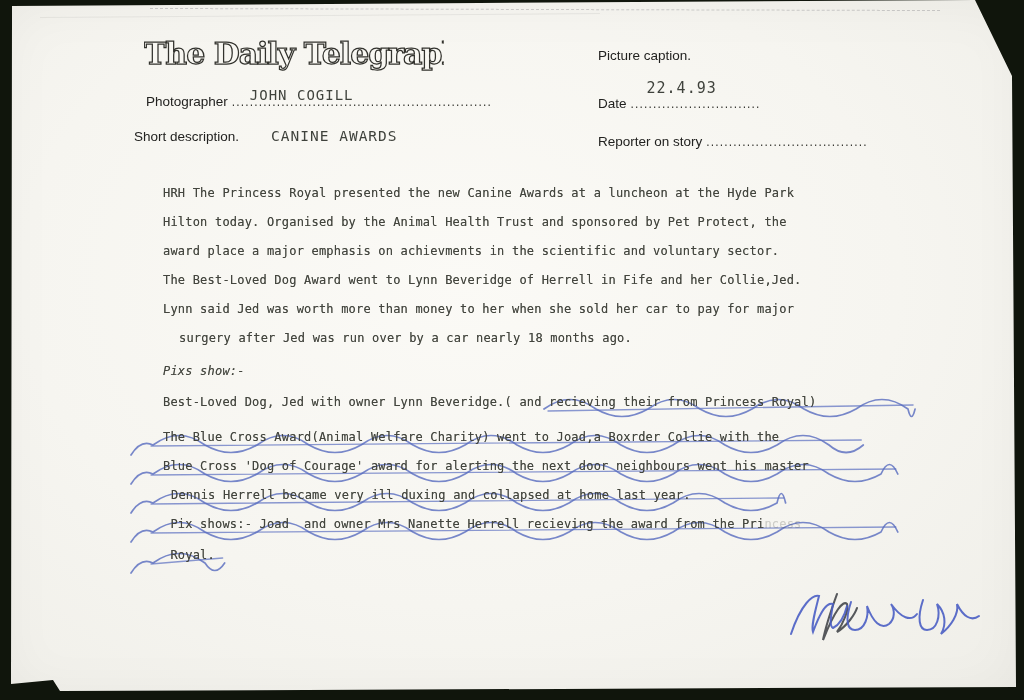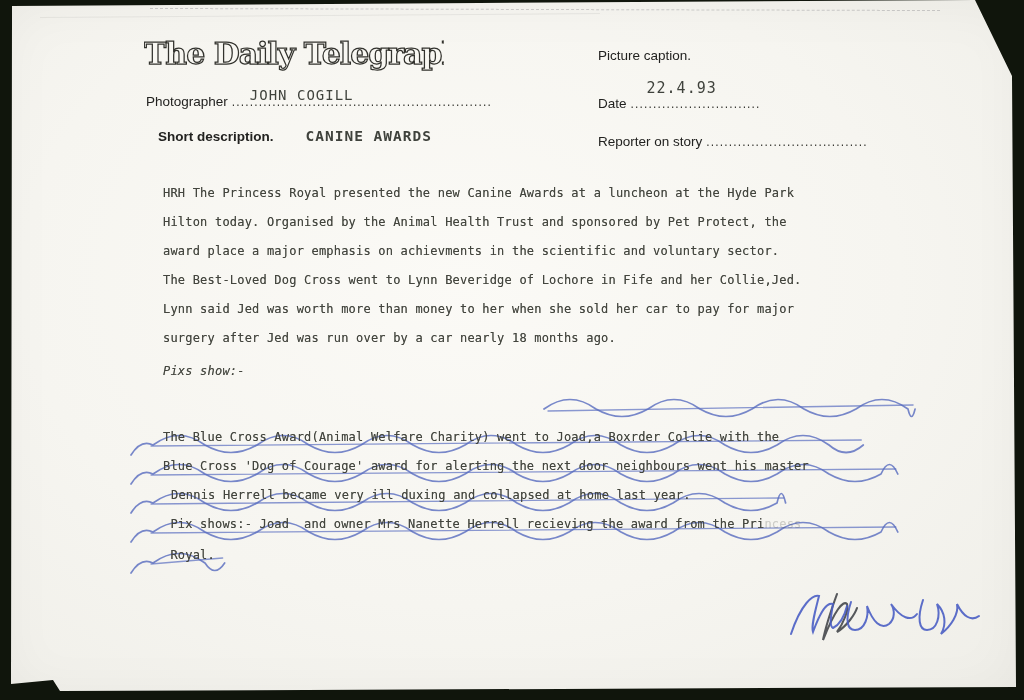--- a/index.html
+++ b/index.html
@@ -47,21 +47,21 @@
     </div>
 
     <div class="row" style="left:146px;top:92px;">
       <span class="label">Photographer</span>
       <span class="leader">
         <span class="dots">..........................................................</span>
         <span class="typed over-name">JOHN  COGILL</span>
       </span>
     </div>
 
-    <div class="row" style="left:158px;top:128px;font-weight:bold;">
+    <div class="row" style="left:134px;top:128px;">
       <span class="label">Short description.</span>
       <span class="inline-val">CANINE AWARDS</span>
     </div>
 
     <div class="row" style="left:598px;top:48px;">
       <span class="label">Picture caption.</span>
     </div>
 
     <div class="row" style="left:598px;top:94px;">
       <span class="label">Date</span>
@@ -87,24 +87,25 @@
           <path d="M -16 327 q 10 -16 22 -10 q 26.0 -19 52 0 q 26.0 15 52 0 q 26.0 -19 52 0 q 26.0 15 52 0 q 26.0 -19 52 0 q 26.0 15 52 0 q 26.0 -19 52 0 q 26.0 15 52 0 q 26.0 -19 52 0 q 26.0 15 52 0 q 26.0 -19 52 0 q 26.0 15 52 0 q 4.3 -19 8.620000000000005 0" fill="none" stroke="#5a6ec0" stroke-width="1.7" opacity="0.82" stroke-linecap="round"></path>
           <path d="M 4 318 L 636.62 312" fill="none" stroke="#5a6ec0" stroke-width="1.3" opacity="0.7" stroke-linecap="round"></path>
           <path d="M -16 356 q 10 -16 22 -10 q 26.0 -19 52 0 q 26.0 15 52 0 q 26.0 -19 52 0 q 26.0 15 52 0 q 26.0 -19 52 0 q 26.0 15 52 0 q 26.0 -19 52 0 q 26.0 15 52 0 q 26.0 -19 52 0 q 26.0 15 52 0 q 26.0 -19 52 0 q 26.0 15 52 0 q 26.0 -19 52 0 q 26.0 15 52 0 q 8.4 -19 16.81000000000006 0" fill="none" stroke="#5a6ec0" stroke-width="1.7" opacity="0.82" stroke-linecap="round"></path>
           <path d="M 4 347 L 748.8100000000001 341" fill="none" stroke="#5a6ec0" stroke-width="1.3" opacity="0.7" stroke-linecap="round"></path>
           <path d="M -16 387 q 10 -16 22 -10 q 26.0 -19 52 0 q 9.8 15 19.67 0" fill="none" stroke="#5a6ec0" stroke-width="1.7" opacity="0.82" stroke-linecap="round"></path>
           <path d="M 4 378 L 75.67 372" fill="none" stroke="#5a6ec0" stroke-width="1.3" opacity="0.7" stroke-linecap="round"></path>
         </svg>
     <div class="tline" style="top: 0px;"><span>HRH The Princess Royal presented the new Canine Awards at a luncheon at the Hyde Park</span></div>
         <div class="tline" style="top: 29px;"><span>Hilton today. Organised by the Animal Health Trust and sponsored by Pet Protect, the</span></div>
         <div class="tline" style="top: 58px;"><span>award place a major emphasis on achievments in the scientific and voluntary sector.</span></div>
-        <div class="tline" style="top: 87px;"><span>The Best-Loved Dog Cross went to Lynn Beveridge of Lochore in Fife and her Collie,Jed.</span></div>
+        <div class="tline" style="top: 87px;"><span>The Best-Loved Dog Award went to Lynn Beveridge of Herrell in Fife and her Collie,Jed.</span></div>
         <div class="tline" style="top: 116px;"><span>Lynn said Jed was worth more than money to her when she sold her car to pay for major</span></div>
-        <div class="tline" style="top: 145px;"><span>surgery after Jed was run over by a car nearly 18 months ago.</span></div>
+        <div class="tline" style="top: 145px; margin-left: 16px;"><span>surgery after Jed was run over by a car nearly 18 months ago.</span></div>
         <div class="tline" style="top: 178px; font-style: italic;"><span>Pixs show:-</span></div>
+        <div class="tline" style="top: 209px;"><span>Best-Loved Dog, Jed with owner Lynn Beveridge.( and recieving their from Princess Royal)</span></div>
         <div class="tline" style="top: 244px;"><span>The Blue Cross Award(Animal Welfare Charity) went to Joad,a Boxrder Collie with the</span></div>
         <div class="tline" style="top: 273px;"><span>Blue Cross 'Dog of Courage' award for alerting the next door neighbours went his master</span></div>
         <div class="tline" style="top: 302px; padding-left: 8px;"><span>Dennis Herrell became very ill duxing and collapsed at home last year.</span></div>
         <div class="tline" style="top: 331px;"><span> Pix shows:- Joad  and owner Mrs Nanette Herrell recieving the award from the Pri</span><span class="faded">ncess</span></div>
         <div class="tline" style="top: 362px;"><span> Royal.</span></div>
       </div>
 
     <svg id="signature-svg" viewBox="0 0 205 75">
       <path d="M52 8 C 44 30 40 44 38 54 C 50 24 58 14 62 18 C 64 24 58 38 52 46 C 62 40 70 28 72 22" fill="none" stroke="#3a3d42" stroke-width="2.1" stroke-linecap="round" opacity=".85"></path>
       <path d="M6 48 C 16 18 28 8 34 10 C 30 26 26 40 28 46 C 36 24 42 16 48 18 C 46 30 44 40 48 42 C 56 38 60 28 62 20

